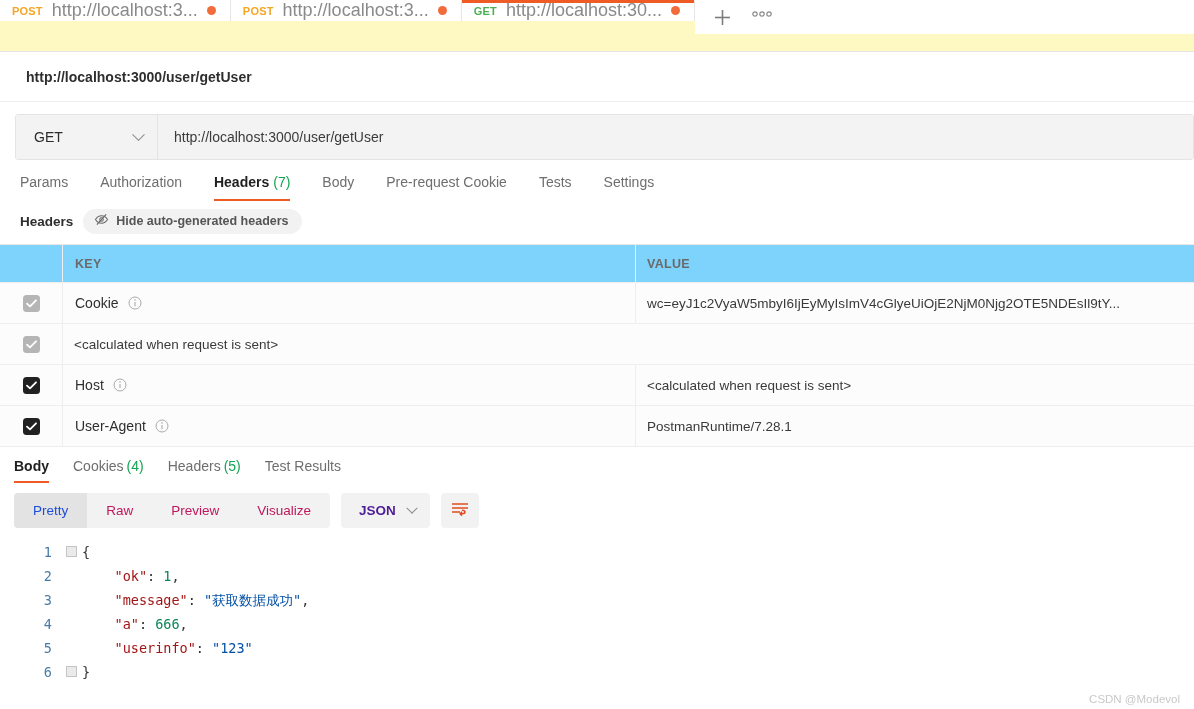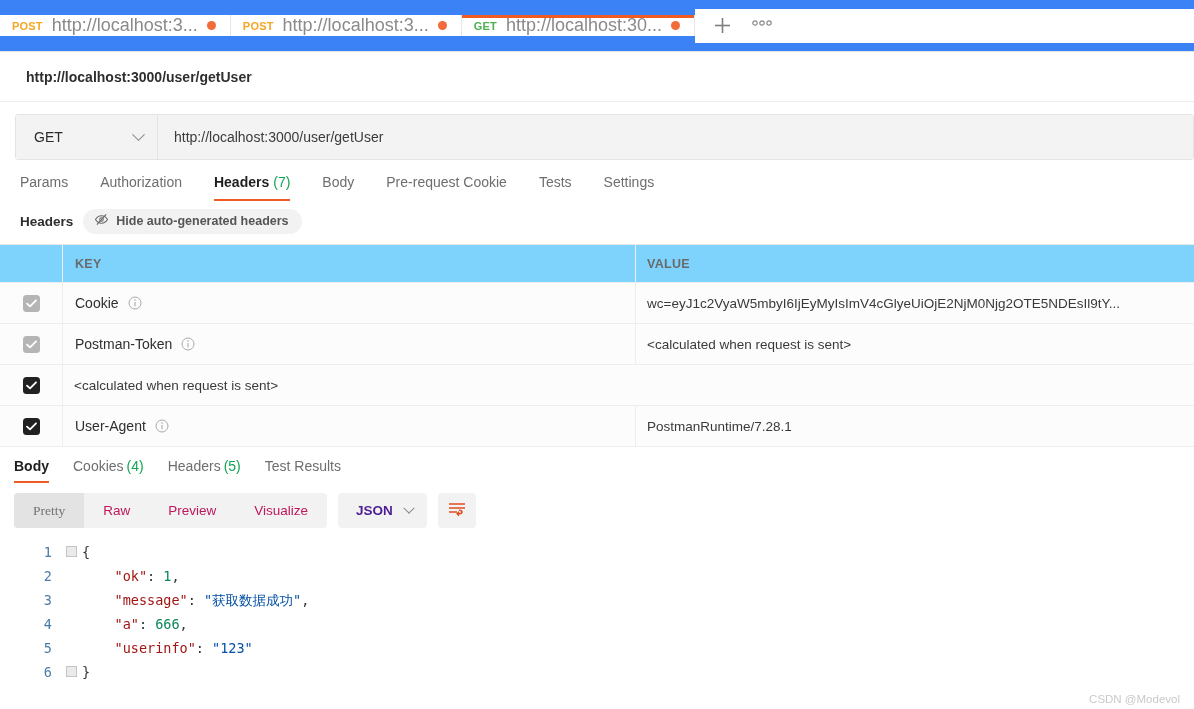--- a/index.html
+++ b/index.html
@@ -7,24 +7,24 @@
     margin: 0; padding: 0;
     width: 1194px; height: 709px;
     background: #ffffff;
     font-family: "Liberation Sans", sans-serif;
     overflow: hidden;
   }
   #app { position: relative; width: 1194px; height: 709px; background: #fff; }
 
   
   .tabstrip {
-    display: flex; align-items: center;
+    display: flex; align-items: flex-start;
     height: 52px;
     border-bottom: 1px solid #e3e3e3;
-    background: #3b82f6;
+    background: #fef9c3;
   }
   .tab {
     display: flex; align-items: center; gap: 9px;
     padding: 0 14px 0 12px;
     min-width: 188px;
     background: #fff;
     border-right: 1px solid #e6e6e6;
     position: relative;
     cursor: pointer;
     font-size: 13px;
@@ -157,21 +157,21 @@
     content: ""; position: absolute; left: 0; right: 12px; bottom: 0; height: 2.5px; background: #ef5b25;
   }
   .resp-tab .count { color: #13a452; margin-left: 3px; font-weight: 400; }
 
   .fmt-bar { display: flex; align-items: center; gap: 11px; padding: 10px 0 0 14px; }
   .seg { display: flex; background: #f2f2f2; border-radius: 4px; overflow: hidden; height: 35px; }
   .seg-item {
     display: flex; align-items: center; justify-content: center;
     padding: 0 19px; font-size: 13.5px; color: #be185d; cursor: pointer;
   }
-  .seg-item.active { background: #e3e3e3; color: #737373; font-family: Liberation Serif, serif; }
+  .seg-item.active { background: #e3e3e3; color: #1d4ed8; }
   .lang-sel {
     display: flex; align-items: center; gap: 12px; height: 35px;
     background: #f2f2f2; border-radius: 4px; padding: 0 14px 0 18px;
     font-size: 13.5px; color: #4c1d95; cursor: pointer; font-weight: bold;
   }
   .chev-sm { width: 8px; height: 8px; border-right: 1.5px solid #8d8d8d; border-bottom: 1.5px solid #8d8d8d;
              transform: rotate(45deg) translate(-2px,-2px); }
   .wrap-btn {
     width: 38px; height: 35px; background: #f2f2f2; border-radius: 4px;
     display: flex; align-items: center; justify-content: center; cursor: pointer;
@@ -320,39 +320,39 @@
     </div>
 
     <div class="hrow body">
       <div class="cell-check">
         <span class="cbx grey">
           <svg width="11" height="9" viewBox="0 0 11 9" aria-hidden="true">
               <polyline points="1,4.6 4,7.4 10,1.3" fill="none" stroke="#fff" stroke-width="1.8" stroke-linecap="round" stroke-linejoin="round"></polyline>
             </svg>
         </span>
       </div>
+      <div class="cell-val">&lt;calculated when request is sent&gt;</div>
+    </div>
+
+    <div class="hrow body">
+      <div class="cell-check">
+        <span class="cbx dark">
+          <svg width="11" height="9" viewBox="0 0 11 9" aria-hidden="true">
+              <polyline points="1,4.6 4,7.4 10,1.3" fill="none" stroke="#fff" stroke-width="1.8" stroke-linecap="round" stroke-linejoin="round"></polyline>
+            </svg>
+        </span>
+      </div>
       <div class="cell-key">
-        <span>Postman-Token</span>
+        <span>Host</span>
         <span class="info-ico">
           <svg width="14" height="14" viewBox="0 0 14 14" aria-hidden="true">
             <circle cx="7" cy="7" r="6" fill="none" stroke="#8a8a8a" stroke-width="1"></circle>
             <circle cx="7" cy="4" r="0.8" fill="#8a8a8a"></circle>
             <line x1="7" y1="6" x2="7" y2="10.2" stroke="#8a8a8a" stroke-width="1.1"></line>
           </svg>
-        </span>
-      </div>
-      <div class="cell-val">&lt;calculated when request is sent&gt;</div>
-    </div>
-
-    <div class="hrow body">
-      <div class="cell-check">
-        <span class="cbx dark">
-          <svg width="11" height="9" viewBox="0 0 11 9" aria-hidden="true">
-              <polyline points="1,4.6 4,7.4 10,1.3" fill="none" stroke="#fff" stroke-width="1.8" stroke-linecap="round" stroke-linejoin="round"></polyline>
-            </svg>
         </span>
       </div>
       <div class="cell-val">&lt;calculated when request is sent&gt;</div>
     </div>
 
     <div class="hrow body">
       <div class="cell-check">
         <span class="cbx dark">
           <svg width="11" height="9" viewBox="0 0 11 9" aria-hidden="true">
               <polyline points="1,4.6 4,7.4 10,1.3" fill="none" stroke="#fff" stroke-width="1.8" stroke-linecap="round" stroke-linejoin="round"></polyline>

